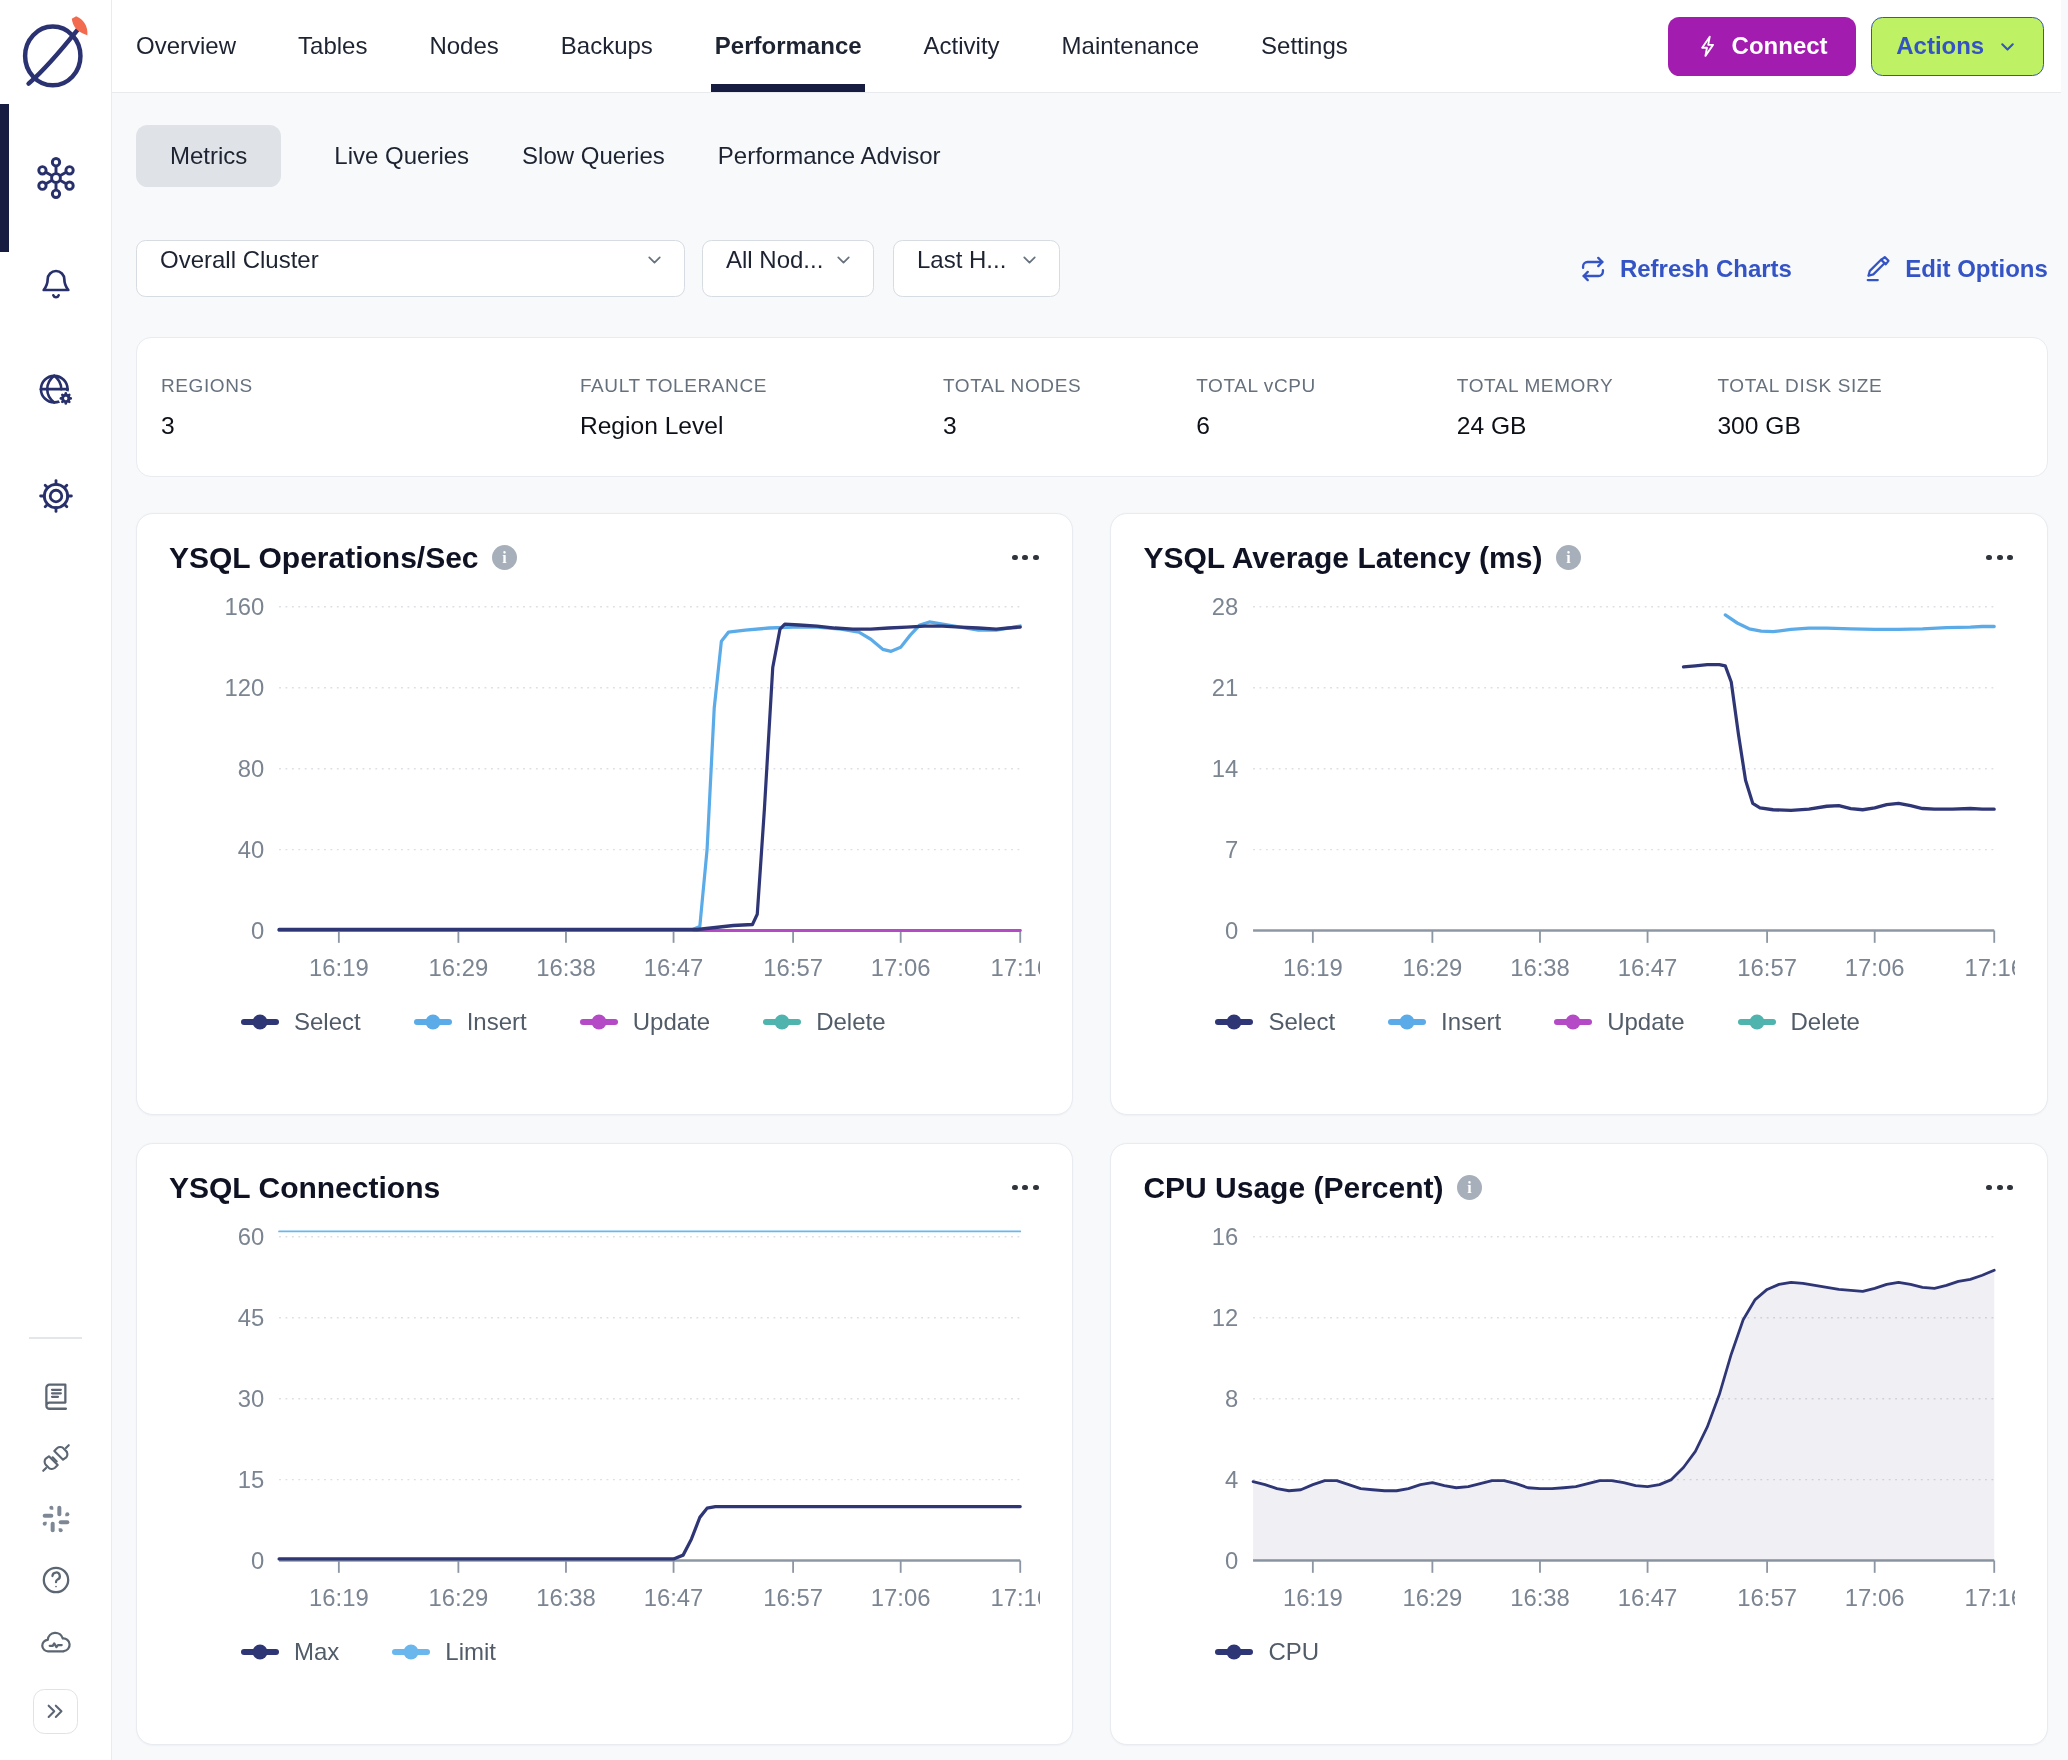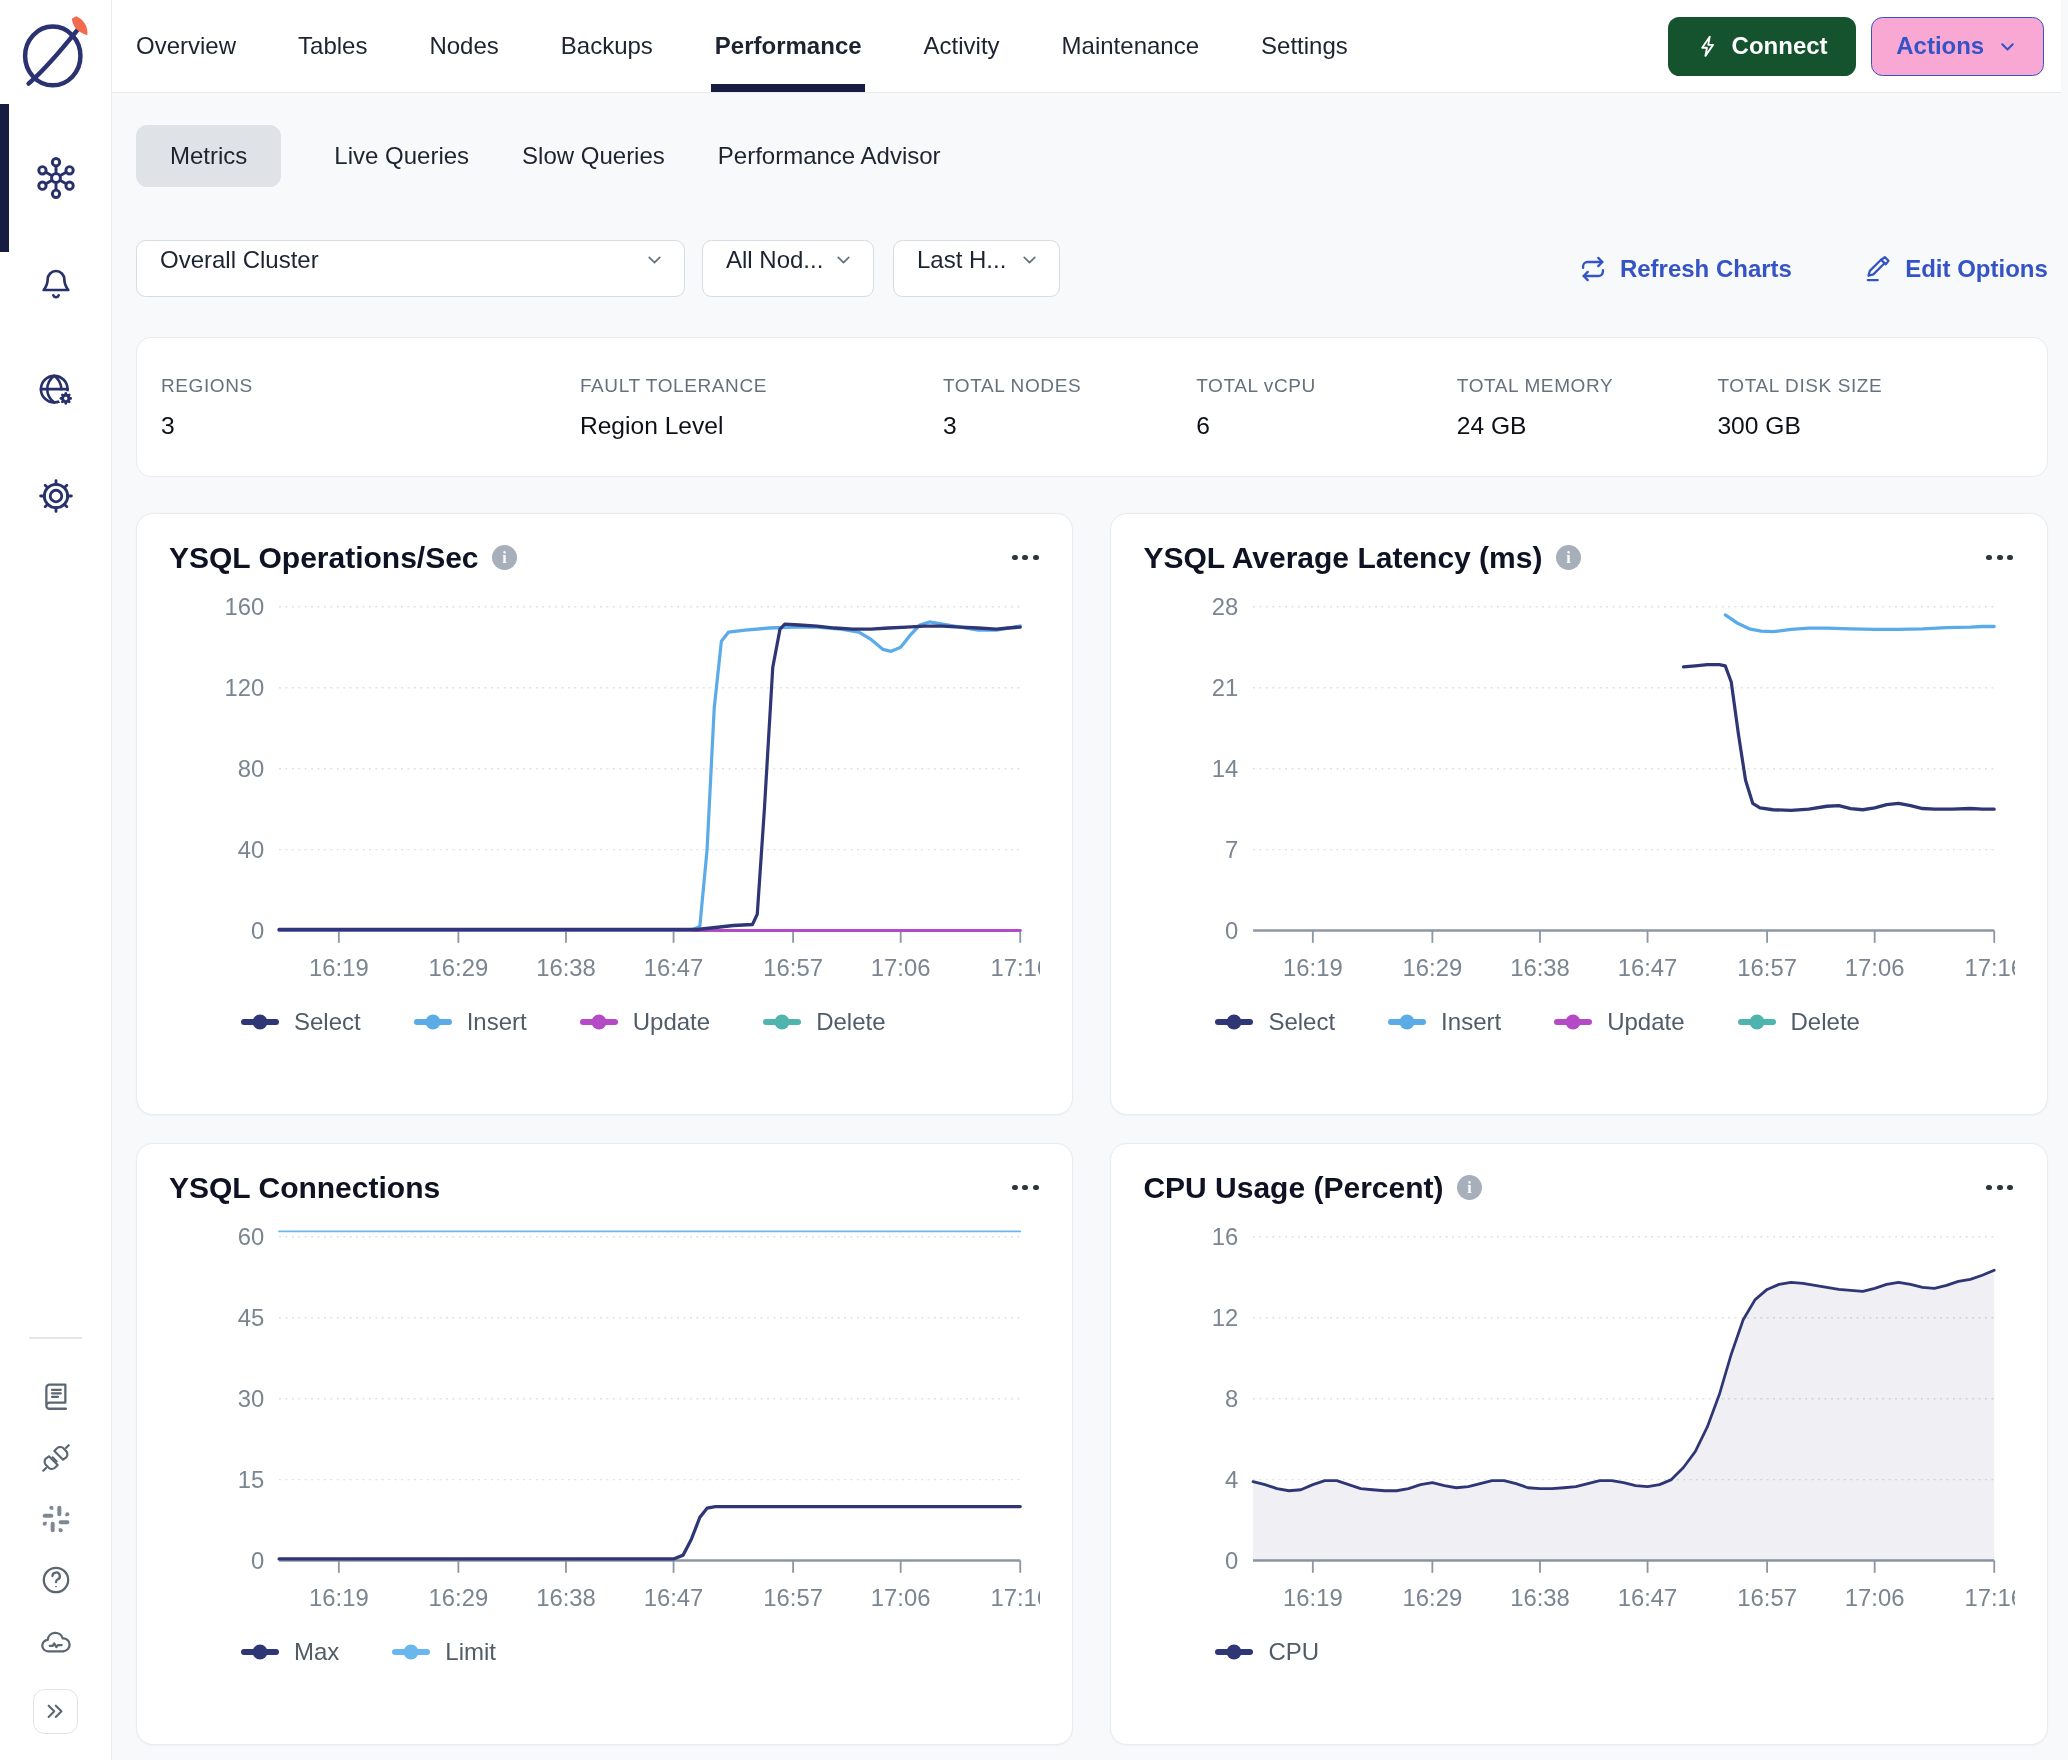--- a/index.html
+++ b/index.html
@@ -21,23 +21,23 @@
 
   
   .main { position:absolute; left:104px; top:0; width:1957px; height:1760px; }
   .topbar { height:93px; background:#fff; border-bottom:0.9px solid #e8eaed;
     display:flex; align-items:center; padding:0 17px 0 32px; }
   .tabs { display:flex; gap:62px; height:100%; }
   .tab { display:flex; align-items:center; height:100%; font-size:24px; color:#1d2330; cursor:pointer; position:relative; white-space:nowrap; }
   .tab.active { font-weight:bold; }
   .tab.active::after { content:''; position:absolute; left:-3.8px; right:-3.8px; bottom:0; height:7.6px; background:#171c41; }
   .topbar-actions { margin-left:auto; display:flex; gap:15px; align-items:center; }
-  .btn-connect { display:flex; align-items:center; gap:11.4px; background:#14532d; color:#fff;
+  .btn-connect { display:flex; align-items:center; gap:11.4px; background:#a21caf; color:#fff;
     font-size:24px; font-weight:bold; border:none; border-radius:11.4px; height:59px; padding:0 28px; cursor:pointer; }
-  .btn-actions { display:flex; align-items:center; gap:13.2px; background:#f9a8d4; color:#3453c4;
+  .btn-actions { display:flex; align-items:center; gap:13.2px; background:#bef264; color:#3453c4;
     font-size:24px; font-weight:bold; border:1.9px solid #3453c4; border-radius:11.4px; height:59px; padding:0 24.6px; cursor:pointer; }
 
   
   .content { padding:0 13.2px 0 32px; }
   .subtabs { margin-top:32px; display:flex; align-items:center; gap:53px; }
   .subtab { font-size:24px; color:#1d2330; cursor:pointer; padding:17px 0; }
   .subtab.pill { background:#dfe2e7; border-radius:11.4px; padding:17px 34px; }
 
   .controls { margin-top:53px; display:flex; align-items:center; }
   .select { height:57px; background:#fff; border:0.9px solid #d7dce2; border-radius:9.5px;

